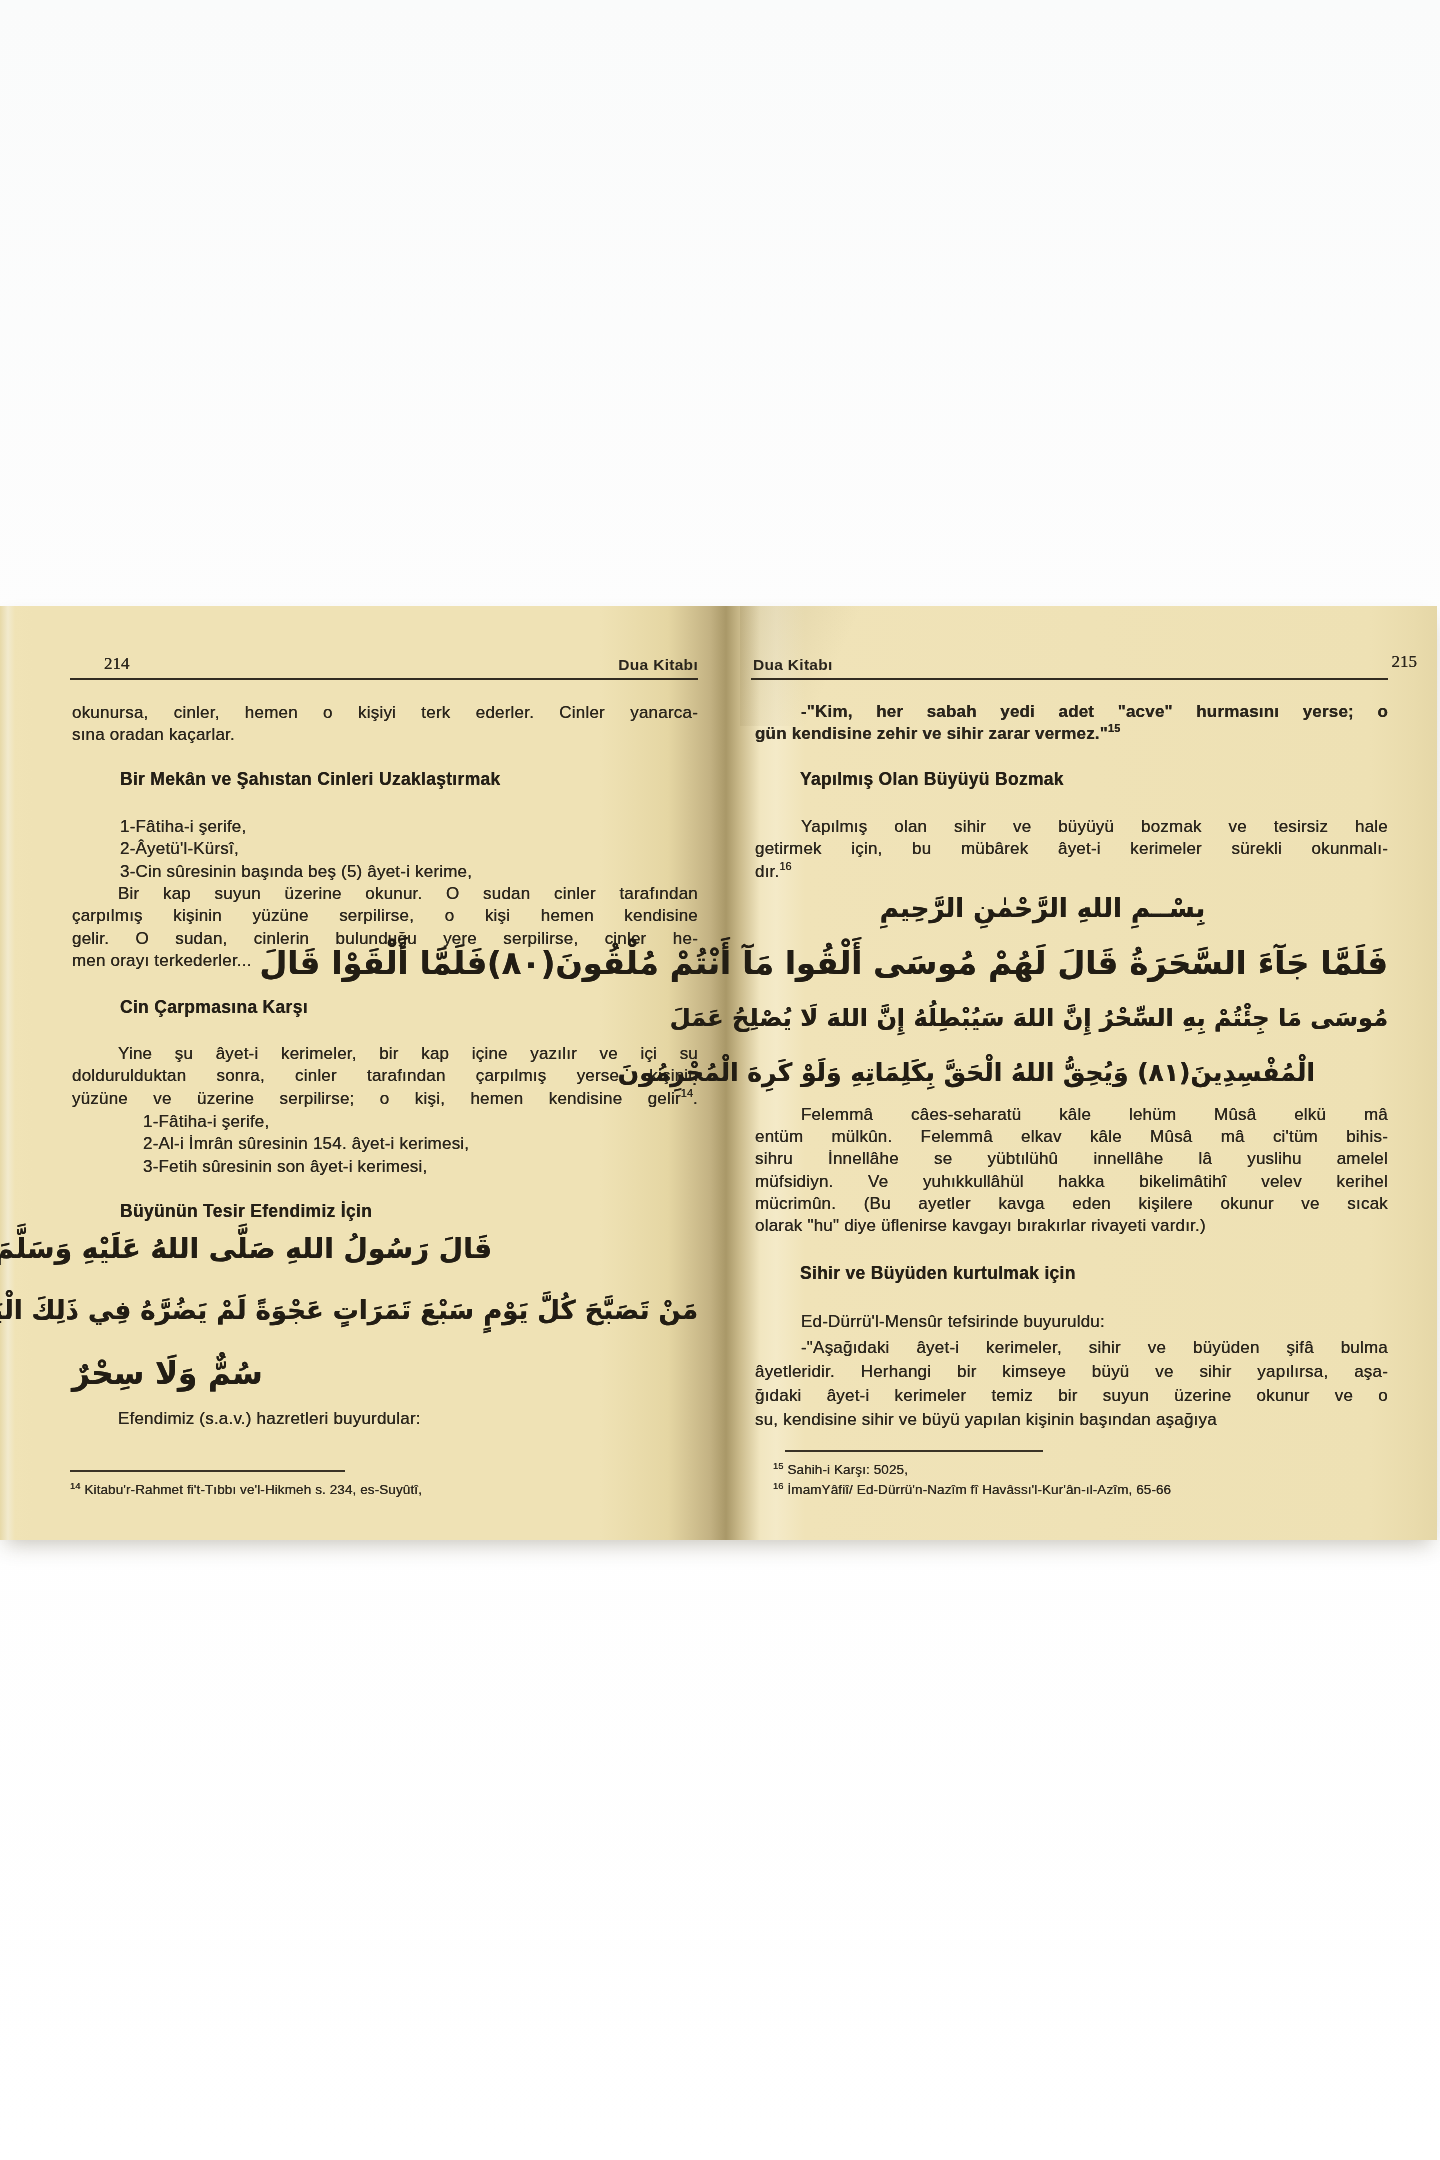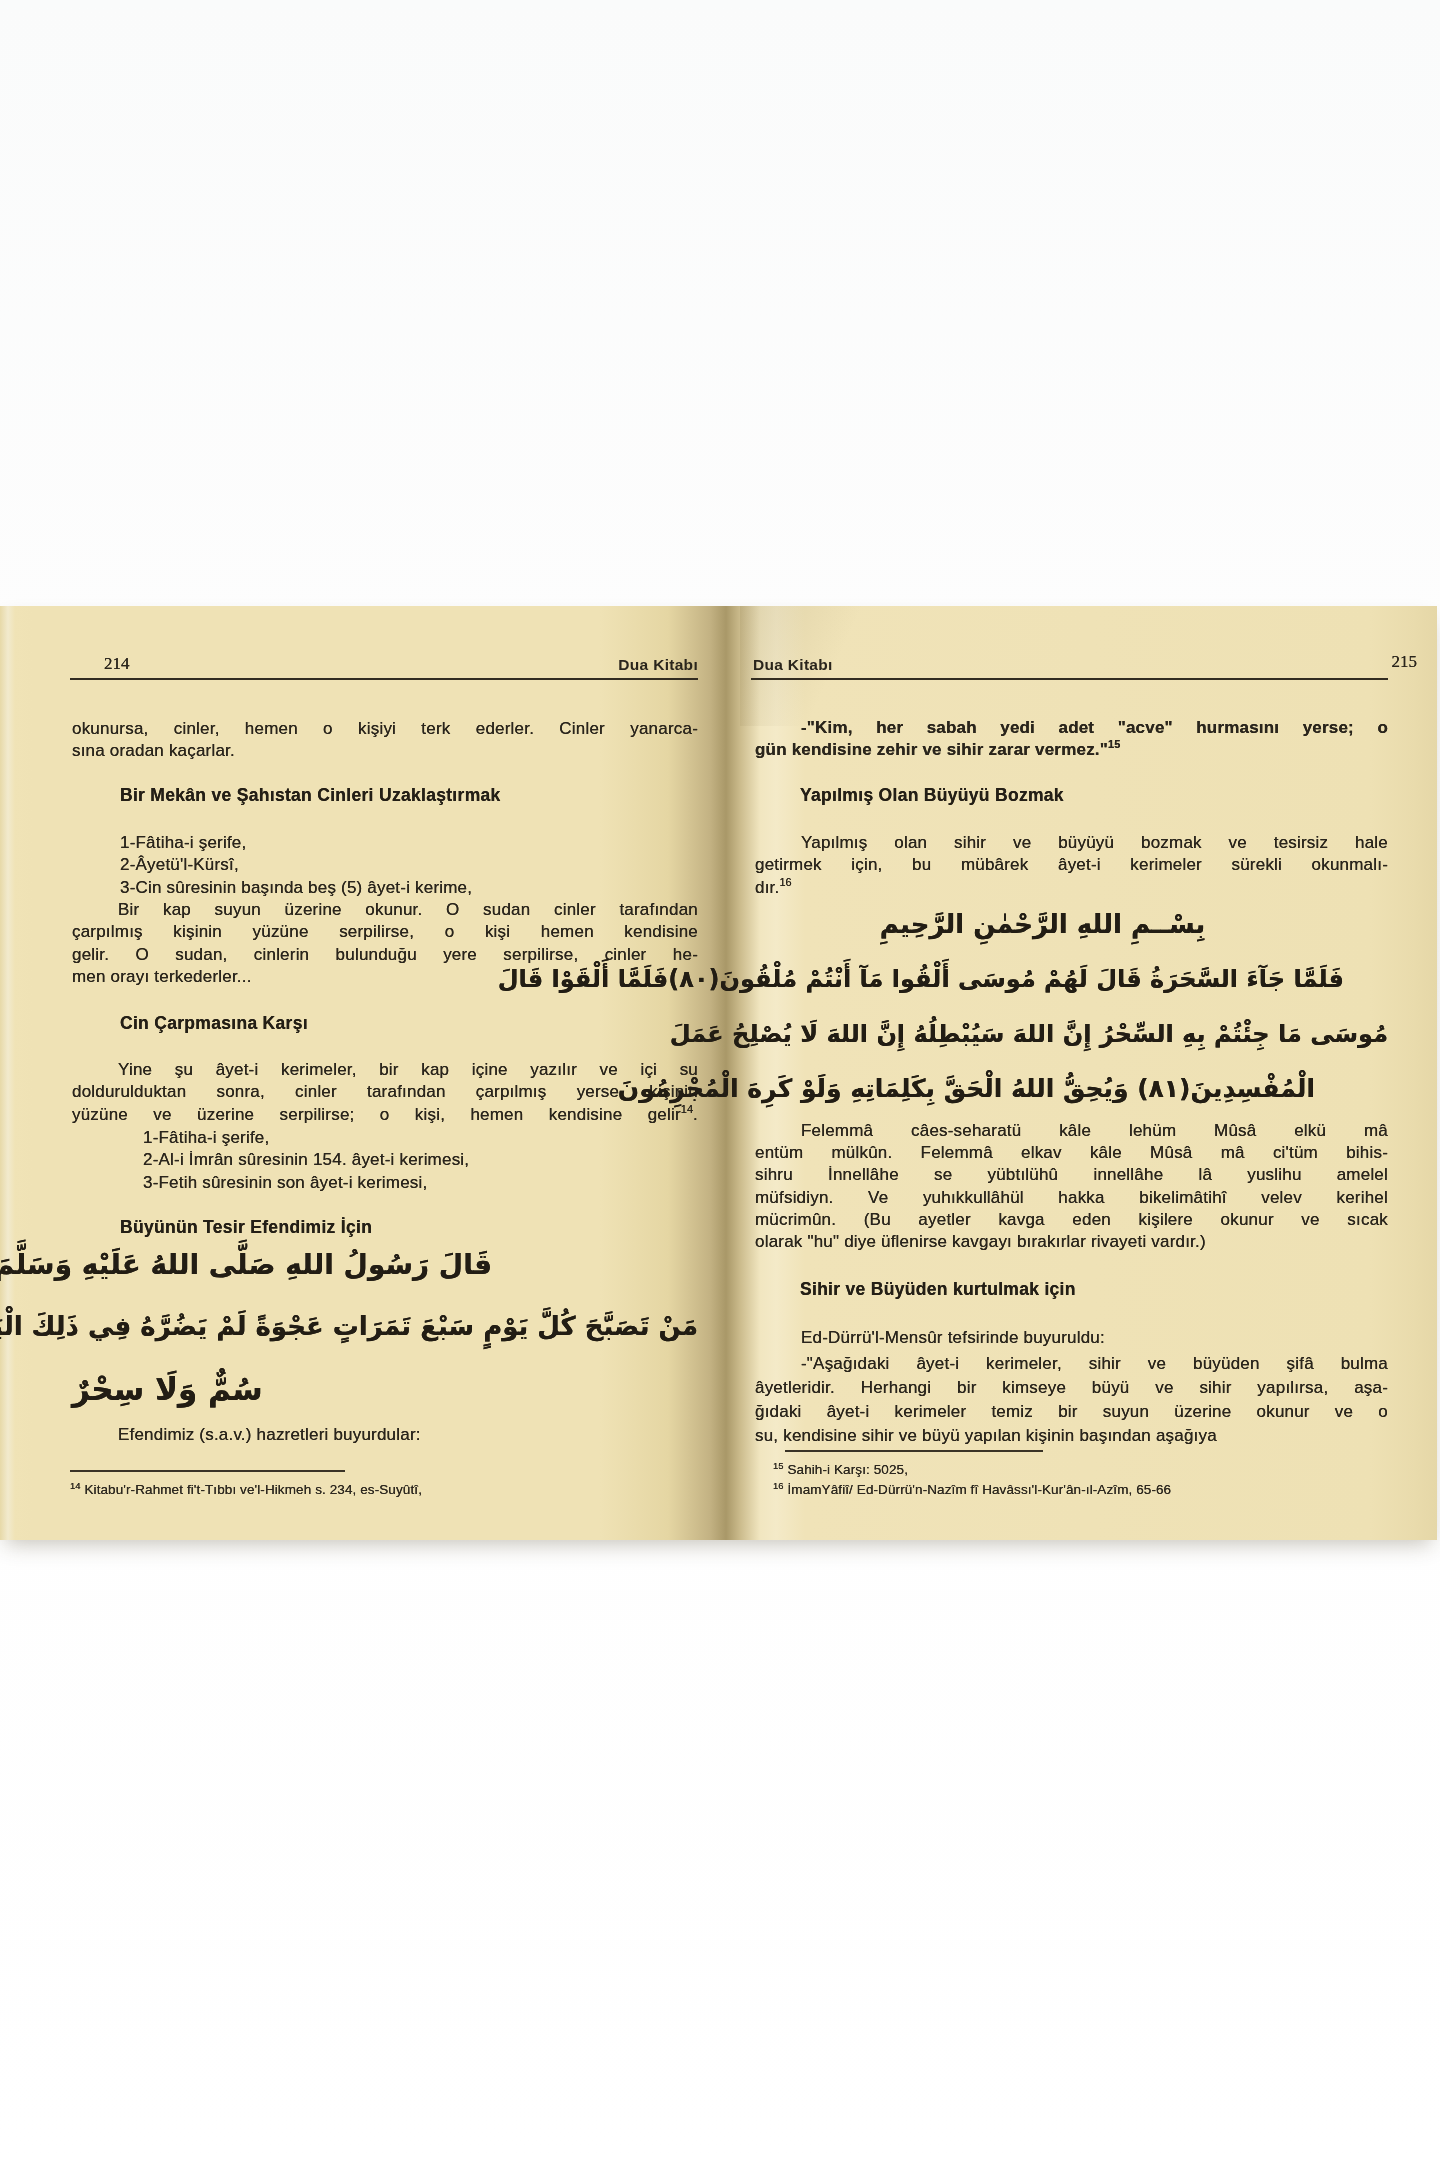--- a/index.html
+++ b/index.html
@@ -18,21 +18,20 @@
     box-shadow:0 10px 20px -6px rgba(70,60,30,.30);
   }
   .crease{
     position:absolute;left:740px;top:0;width:150px;height:120px;
     background:linear-gradient(115deg,rgba(110,95,55,.14) 0%,rgba(110,95,55,0) 60%);
   }
   .ln{
     position:absolute;font-size:17px;line-height:23px;color:#2a251c;
     text-align:justify;text-align-last:justify;letter-spacing:.2px;
     text-shadow:0 0 .45px currentColor;
-    margin-top:16px;
   }
   .lcol{left:72px;width:626px;}
   .rcol{left:755px;width:633px;}
   .lastln{text-align-last:left;}
   .plain{text-align:center;text-align-last:left;}
   .ind{text-indent:46px;}
   .h{font-weight:bold;font-size:17.5px;letter-spacing:.3px;color:#241f16;}
   .b{font-weight:bold;}
   .ar{
     font-family:"DejaVu Sans",sans-serif;direction:rtl;unicode-bidi:isolate;
@@ -102,21 +101,21 @@
     <div class="ln rcol b ind" style="top:94px">-"Kim, her sabah yedi adet "acve" hurmasını yerse; o</div>
     <div class="ln rcol b lastln" style="top:116px"><span>gün kendisine zehir ve sihir zarar vermez."</span><sup>15</sup></div>
 
     <div class="ln h plain" style="left:800px;top:162px">Yapılmış Olan Büyüyü Bozmak</div>
 
     <div class="ln rcol ind" style="top:209px">Yapılmış olan sihir ve büyüyü bozmak ve tesirsiz hale</div>
     <div class="ln rcol" style="top:231px">getirmek için, bu mübârek âyet-i kerimeler sürekli okunmalı-</div>
     <div class="ln rcol lastln" style="top:254px"><span>dır.</span><sup>16</sup></div>
 
     <div class="ln ar" style="left:755px;top:278px;width:575px;font-size:26px;line-height:48px">بِسْــمِ اللهِ الرَّحْمٰنِ الرَّحِيمِ</div>
-    <div class="ln ar" style="left:706px;top:332px;width:638px;font-size:24px;line-height:50px">فَلَمَّا جَآءَ السَّحَرَةُ قَالَ لَهُمْ مُوسَى أَلْقُوا مَآ أَنْتُمْ مُلْقُونَ(٨٠)فَلَمَّا أَلْقَوْا قَالَ</div>
+    <div class="ln ar" style="left:750px;top:332px;width:638px;font-size:32px;line-height:50px">فَلَمَّا جَآءَ السَّحَرَةُ قَالَ لَهُمْ مُوسَى أَلْقُوا مَآ أَنْتُمْ مُلْقُونَ(٨٠)فَلَمَّا أَلْقَوْا قَالَ</div>
     <div class="ln ar" style="left:750px;top:387px;width:638px;font-size:24px;line-height:50px">مُوسَى مَا جِئْتُمْ بِهِ السِّحْرُ إِنَّ اللهَ سَيُبْطِلُهُ إِنَّ اللهَ لَا يُصْلِحُ عَمَلَ</div>
     <div class="ln ar" style="left:755px;top:442px;width:560px;font-size:25px;line-height:50px">الْمُفْسِدِينَ(٨١) وَيُحِقُّ اللهُ الْحَقَّ بِكَلِمَاتِهِ وَلَوْ كَرِهَ الْمُجْرِمُونَ</div>
 
     <div class="ln rcol ind" style="top:497px">Felemmâ câes-seharatü kâle lehüm Mûsâ elkü mâ</div>
     <div class="ln rcol" style="top:519px">entüm mülkûn. Felemmâ elkav  kâle Mûsâ mâ ci'tüm bihis-</div>
     <div class="ln rcol" style="top:541px">sihru  İnnellâhe se yübtılühû  innellâhe  lâ yuslihu amelel</div>
     <div class="ln rcol" style="top:564px">müfsidiyn. Ve yuhıkkullâhül hakka bikelimâtihî  velev kerihel</div>
     <div class="ln rcol" style="top:586px">mücrimûn. (Bu ayetler kavga eden kişilere okunur ve sıcak</div>
     <div class="ln rcol lastln" style="top:608px">olarak "hu" diye üflenirse kavgayı bırakırlar rivayeti vardır.)</div>
 

